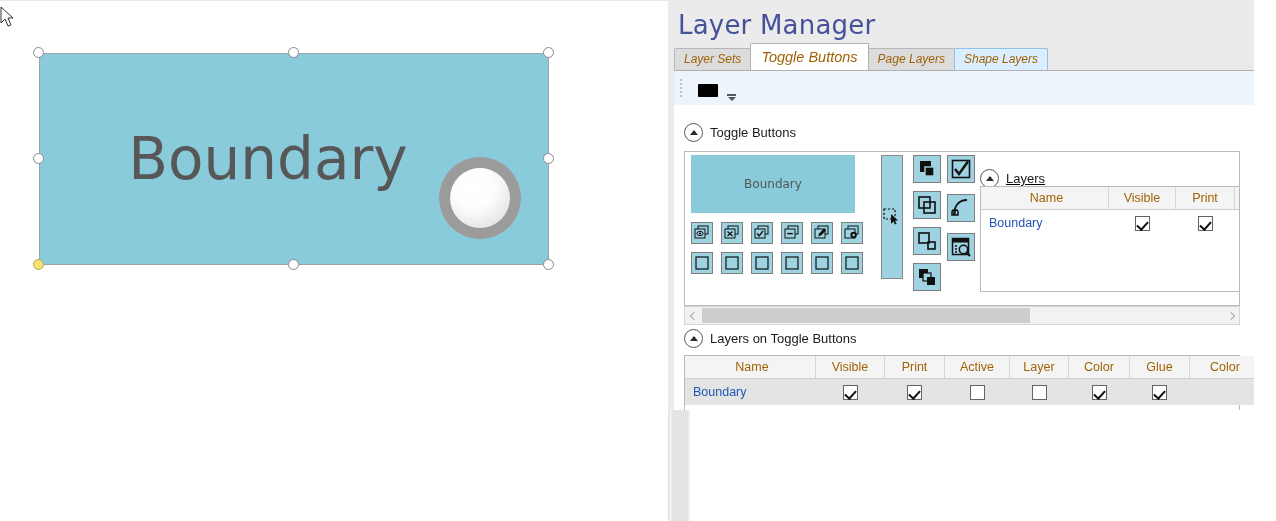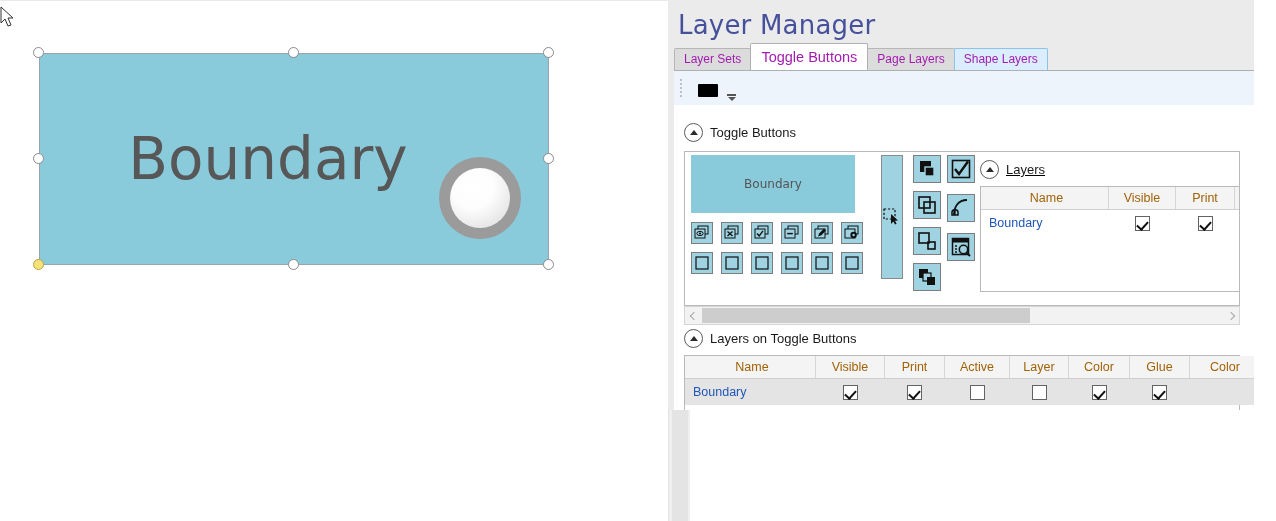--- a/index.html
+++ b/index.html
@@ -66,23 +66,23 @@
     position:relative;width:586px;height:410px;background:#ebebeb;overflow:hidden;
   }
   .panel-title{
     position:absolute;left:10px;top:10px;font-size:26px;color:#46519c;
     font-family:"DejaVu Sans", sans-serif;font-weight:400;letter-spacing:.2px;
   }
 
   
   .tabrow{position:absolute;left:6px;top:48px;height:22px;display:flex;align-items:flex-end;}
   .tab{
-    font-size:12px;color:#a21caf;padding:3px 9px 3px 9px;box-sizing:border-box;
+    font-size:12px;color:#a16207;padding:3px 9px 3px 9px;box-sizing:border-box;
     background:#dcdcdc;border:1px solid #b6b6b6;border-bottom:none;
-    border-radius:2px 2px 0 0;line-height:1.25;margin-right:-1px;white-space:nowrap;
+    border-radius:2px 2px 0 0;line-height:1.25;margin-right:-1px;white-space:nowrap;font-style:italic;
   }
   .tab.active{
     background:#ffffff;border-color:#b0b0b0;font-size:14.5px;padding:4px 10px 4px 10px;
     position:relative;z-index:3;
   }
   .tab.hover{background:#dbeeff;border-color:#8fc2e8;}
 
   
   .body{
     position:absolute;left:6px;top:70px;right:0px;bottom:0;
@@ -396,21 +396,21 @@
                 <rect x="2.5" y="2.5" width="16" height="16" fill="none" stroke="#111" stroke-width="1.5"></rect>
                 <rect x="2.5" y="2.5" width="16" height="4" fill="#111"></rect>
                 <path d="M5,10 h2 M5,13 h2 M5,16 h2" stroke="#111" stroke-width="1.3"></path>
                 <circle cx="13.5" cy="13.5" r="4.2" fill="#9fd3e2" stroke="#111" stroke-width="1.6"></circle>
                 <path d="M16.6,16.6 L20,20" stroke="#111" stroke-width="2"></path>
               </svg>
           </div>
         </div>
 
         <div class="layers-sub">
-          <div class="sect" style="position:relative;left:0;top:0;text-decoration:underline;">
+          <div class="sect" style="position:relative;left:0;top:9px;text-decoration:underline;">
             <div class="chev-circle">
                 <div class="chev up"></div>
               </div>
             <div class="sect-label">Layers</div>
           </div>
 
           <div class="layers-table">
             <table class="grid">
               <thead>
                   <tr>

